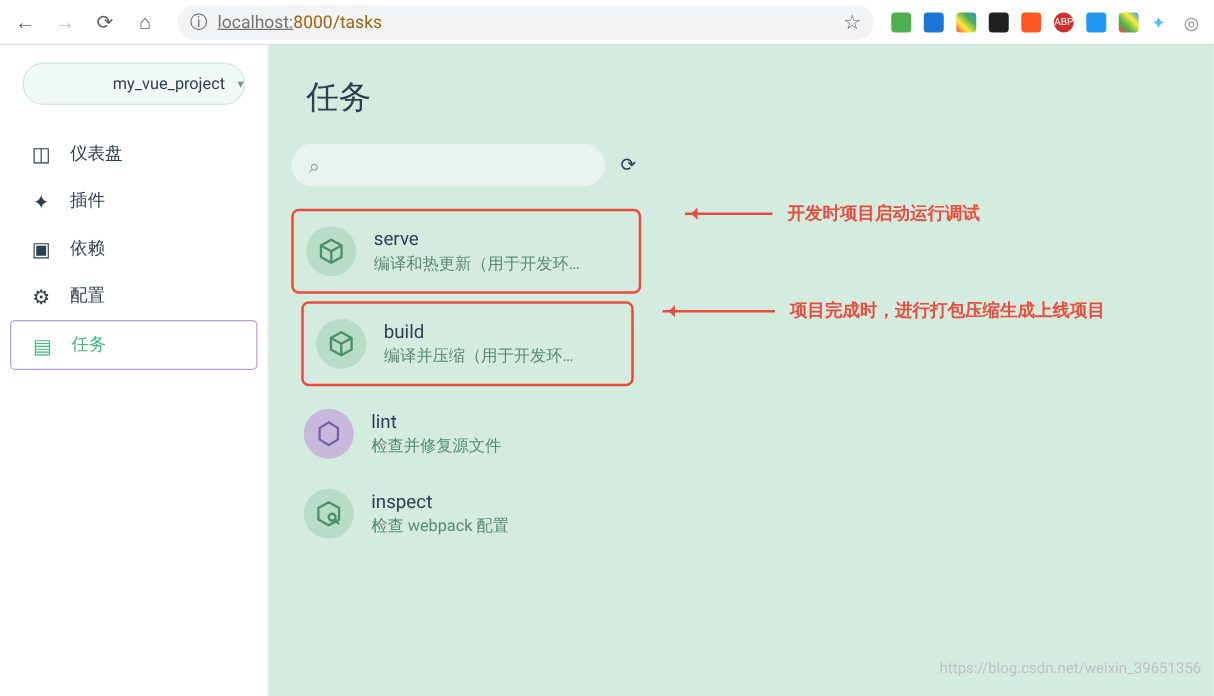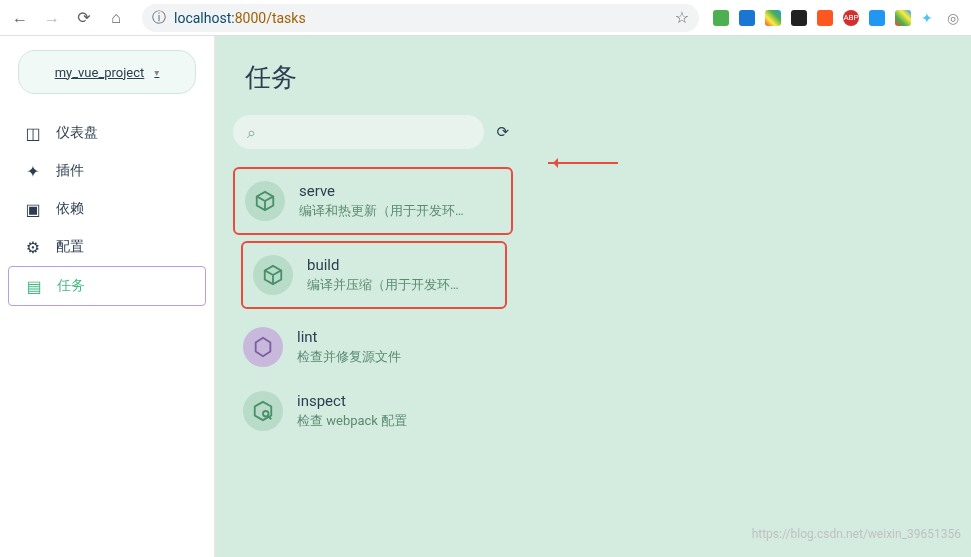--- a/index.html
+++ b/index.html
@@ -4,29 +4,29 @@
 <style>
 * { margin: 0; padding: 0; box-sizing: border-box; font-family: -apple-system, BlinkMacSystemFont, "Segoe UI", Roboto, sans-serif; }
 body { width: 971px; height: 557px; background: #fff; overflow: hidden; position: relative; }
 
 .browser-bar { height: 36px; display: flex; align-items: center; padding: 0 8px; gap: 8px; border-bottom: 1px solid #e0e0e0; }
 .nav-btn { width: 24px; height: 24px; display: flex; align-items: center; justify-content: center; color: #5f6368; cursor: pointer; font-size: 16px; }
 .nav-btn.disabled { color: #bbb; }
 .url-bar { flex: 1; height: 28px; display: flex; align-items: center; padding: 0 10px; gap: 8px; border-radius: 14px; background: #f1f3f4; margin: 0 6px; }
 .url-info { color: #5f6368; font-size: 14px; }
 .url-text { font-size: 14px; }
-.url-host { color: #0c4a6e; }
+.url-host { color: #737373; text-decoration: underline; }
 .url-path { color: #a16207; }
 .star { color: #5f6368; font-size: 16px; margin-left: auto; }
 .ext-icons { display: flex; gap: 10px; align-items: center; }
 .ext-ico { width: 16px; height: 16px; border-radius: 3px; }
 
 .app { display: flex; height: calc(557px - 36px); }
 .sidebar { width: 215px; background: #fff; border-right: 1px solid #e8e8e8; padding: 14px 8px; }
-.project-sel { margin: 0 10px 20px; height: 44px; border: 1px solid #d0e8dc; border-radius: 17px; background: #f0f9f5; display: flex; align-items: center; justify-content: center; gap: 10px; color: #2c3e50; font-size: 13px; cursor: pointer; text-decoration: underline; }
+.project-sel { margin: 0 10px 20px; height: 34px; border: 1px solid #d0e8dc; border-radius: 17px; background: #f0f9f5; display: flex; align-items: center; justify-content: flex-end; gap: 10px; color: #2c3e50; font-size: 13px; cursor: pointer; }
 .caret { color: #888; font-size: 10px; }
 .nav-item { display: flex; align-items: center; gap: 14px; padding: 10px 16px; color: #2c3e50; font-size: 14px; cursor: pointer; border-radius: 4px; }
 .nav-item.active { border: 1px solid #b89de0; color: #42b983; }
 .nav-ico { width: 18px; height: 18px; display: flex; align-items: center; justify-content: center; color: #2c3e50; font-size: 16px; }
 .nav-item.active .nav-ico { color: #42b983; }
 
 .main { flex: 1; background: #d4ece0; display: flex; flex-direction: column; }
 .page-title { font-size: 26px; font-weight: 300; color: #2c3e50; padding: 24px 30px 20px; }
 .task-panel { margin: 0 18px 0 18px; width: 280px; }
 .search-row { display: flex; align-items: center; gap: 8px; margin-bottom: 18px; }
@@ -165,17 +165,22 @@
         </div>
         <div class="task-txt">
           <span class="task-name">inspect</span>
           <span class="task-desc">检查 webpack 配置</span>
         </div>
       </div>
     </div>
 
     <div class="annotation" style="top:162px;left:548px;position:absolute">
       <div class="arrow"></div>
+      <span class="anno-text">开发时项目启动运行调试</span>
+    </div>
+    <div class="annotation" style="top:240px;left:530px;position:absolute">
+      <div class="arrow" style="width:90px"></div>
+      <span class="anno-text">项目完成时，进行打包压缩生成上线项目</span>
     </div>
   </div>
 </div>
 
 <div class="watermark">https://blog.csdn.net/weixin_39651356</div>
 
 </body></html>

